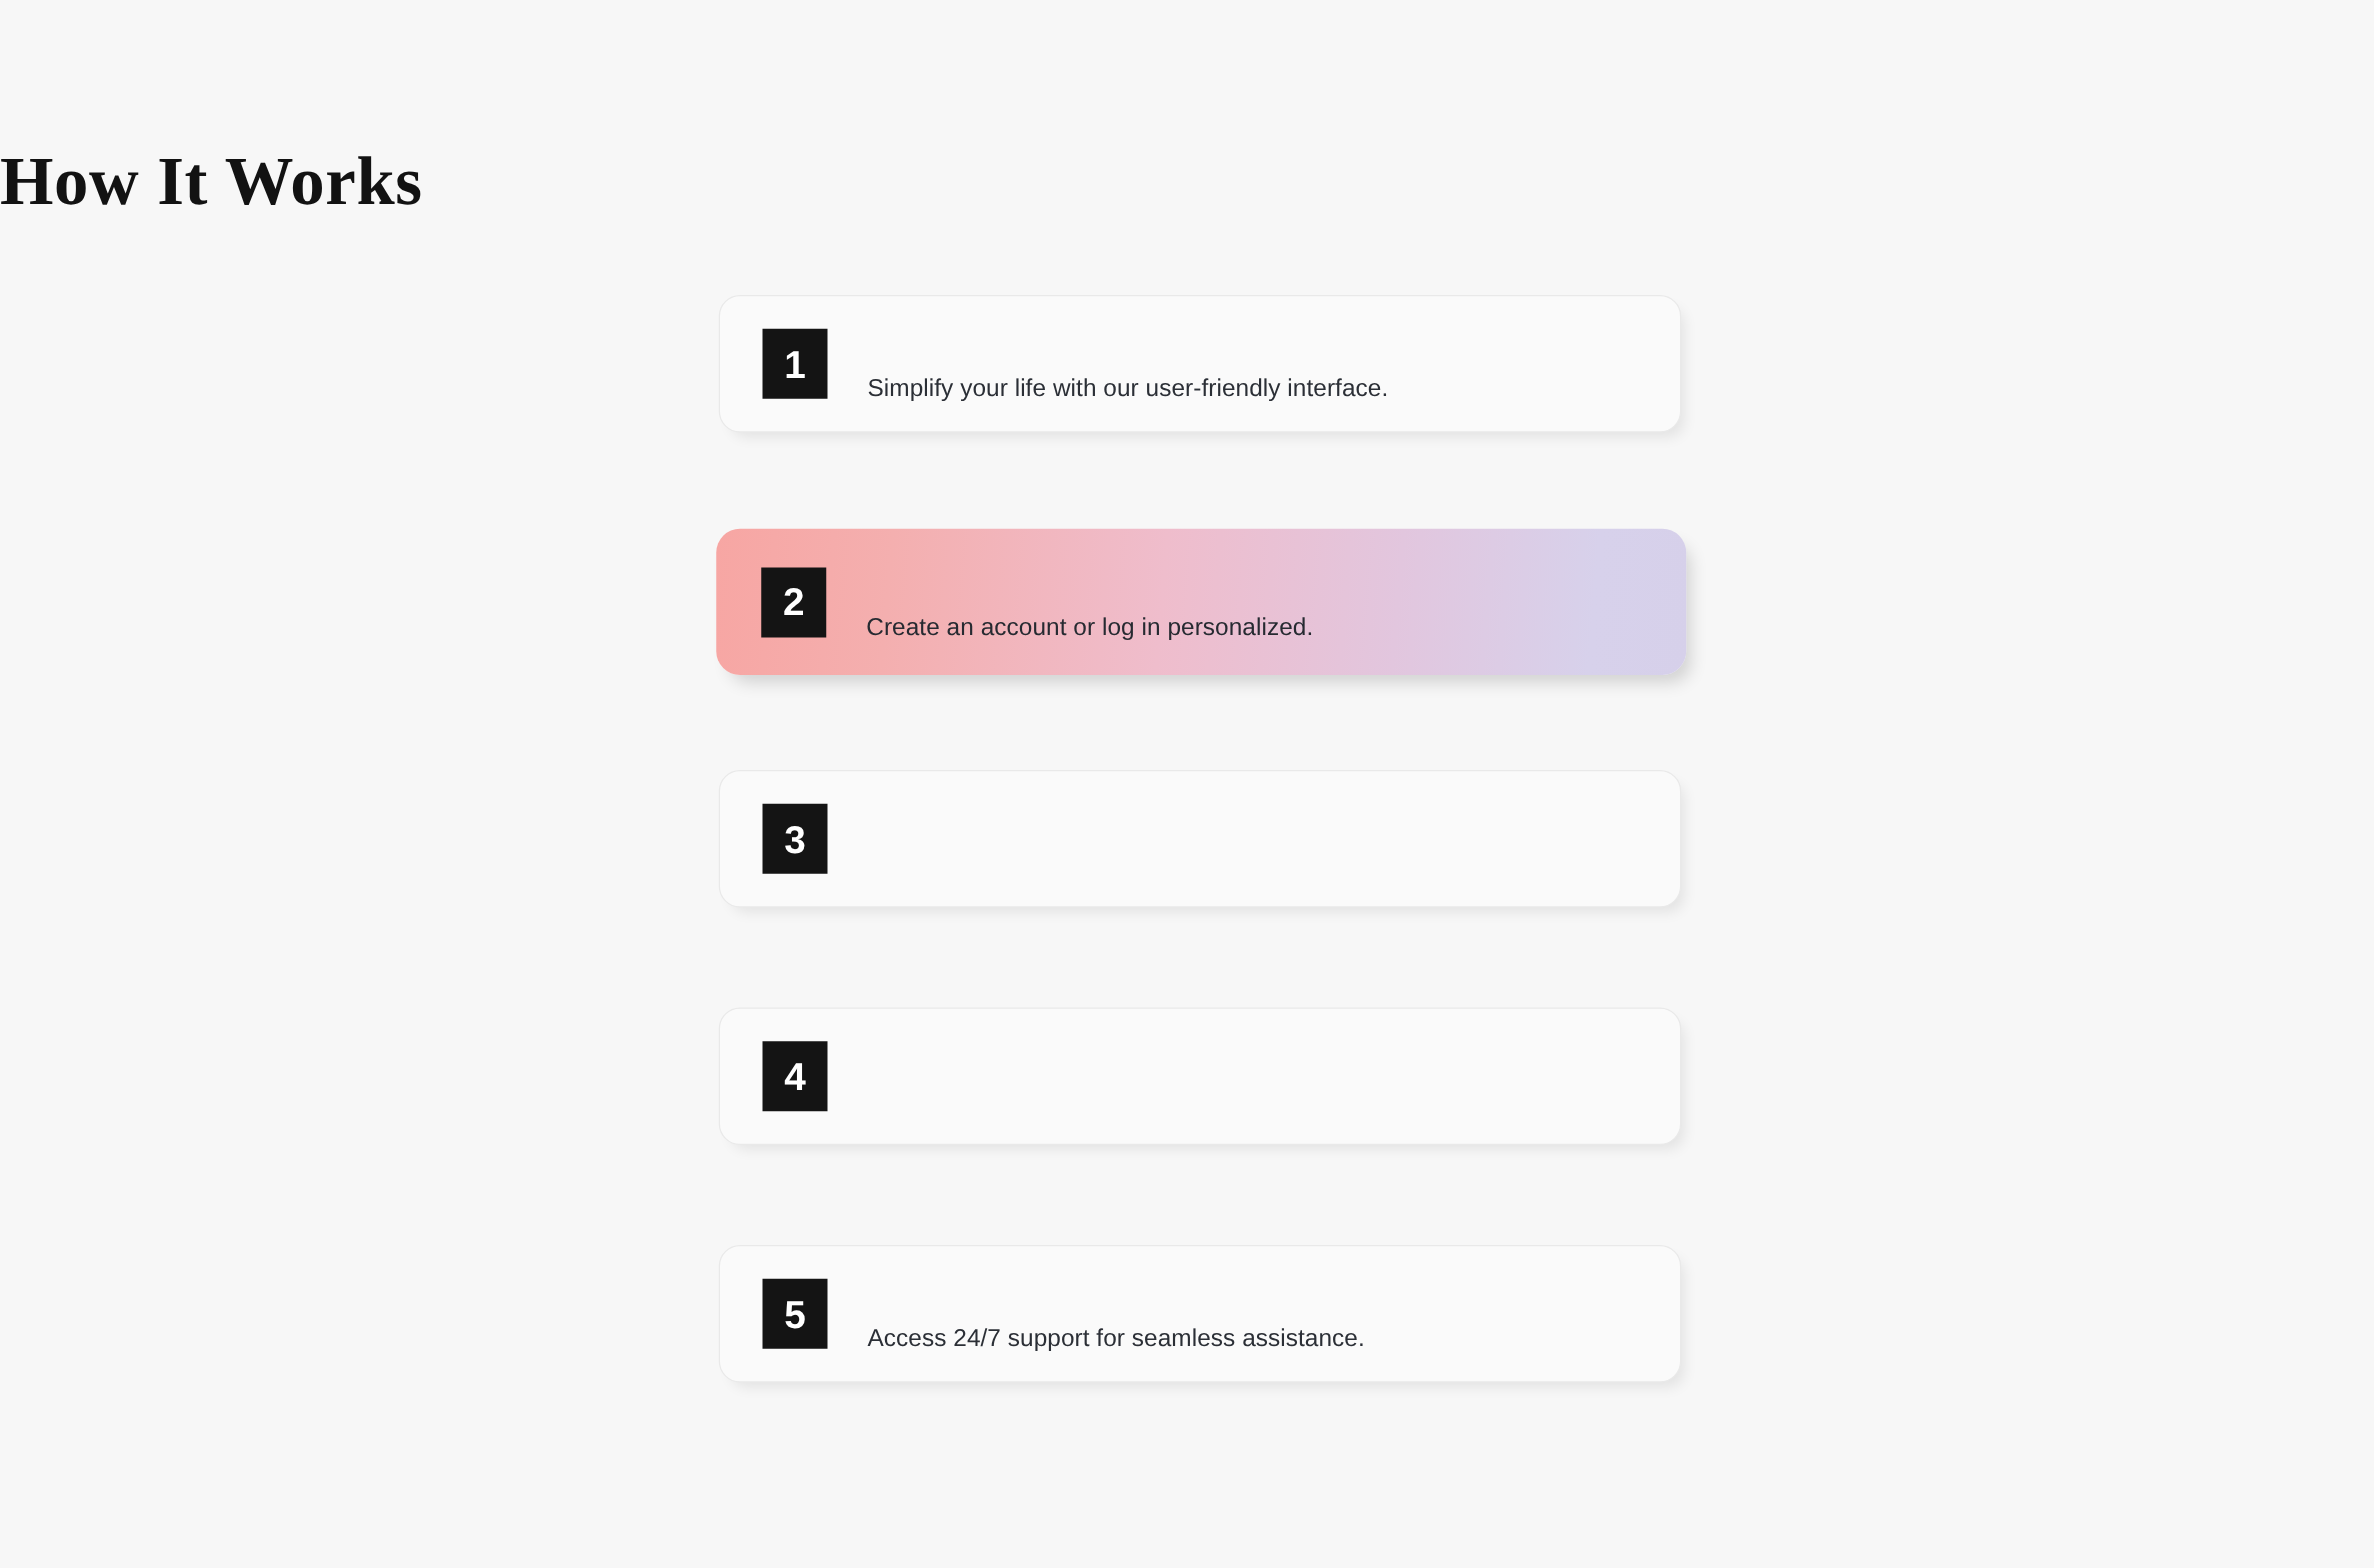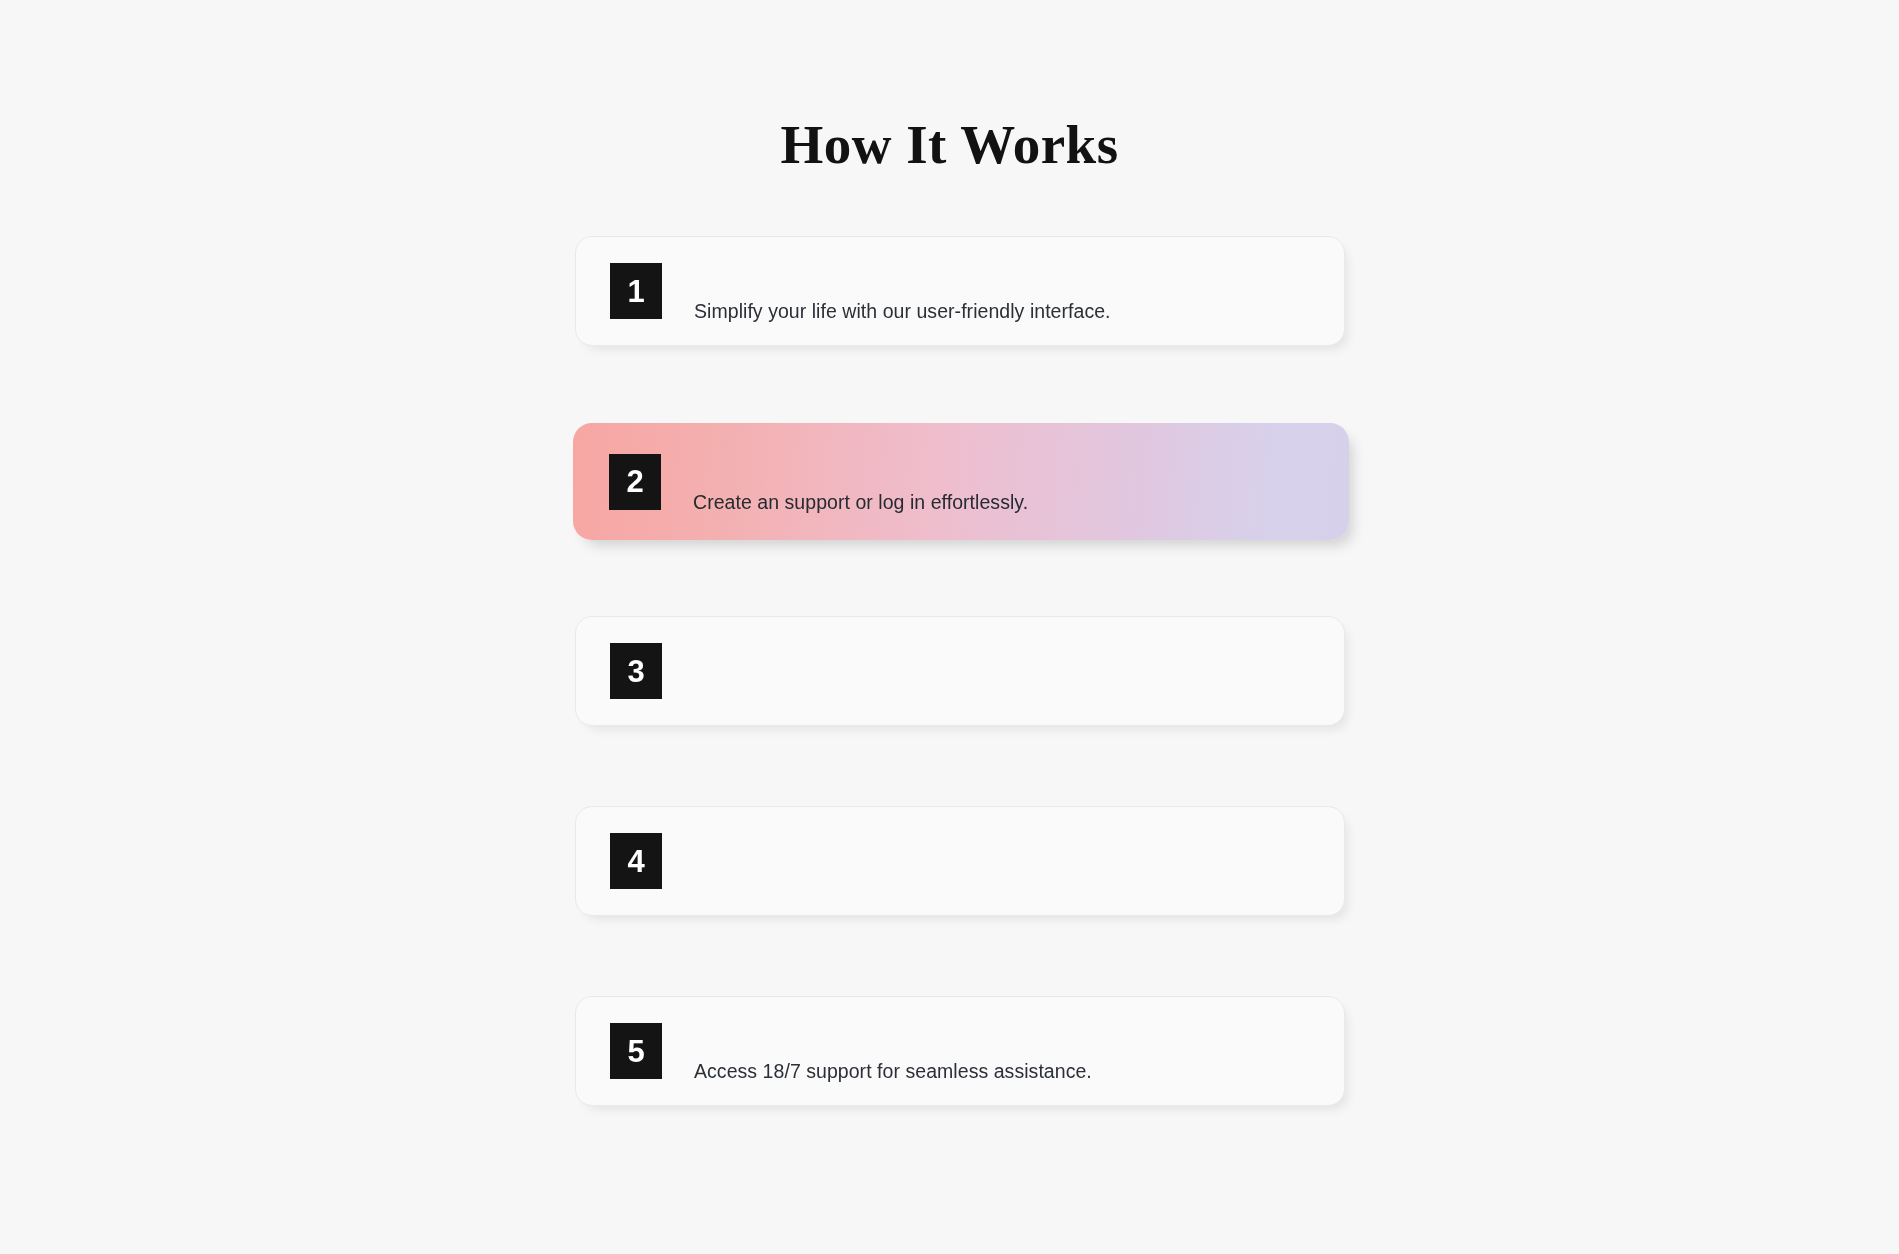--- a/index.html
+++ b/index.html
@@ -21,21 +21,20 @@
     height: 1254px;
     box-sizing: border-box;
   }
 
   
   .title {
     position: absolute;
     top: 78px;
     left: 0;
     width: 1899px;
-    text-align: center;
     font-family: "Liberation Serif", "DejaVu Serif", serif;
     font-weight: 700;
     font-size: 55px;
     letter-spacing: 0.5px;
     color: #121212;
     line-height: 1.1;
   }
 
   
   .steps {
@@ -136,37 +135,37 @@
     <div class="step-slot">
       <div class="card">
         <div class="badge">1</div>
         <div class="step-text">Simplify your life with our user-friendly interface.</div>
       </div>
     </div>
 
     <div class="step-slot">
       <div class="card is-active">
         <div class="badge">2</div>
-        <div class="step-text">Create an support or log in effortlessly.</div>
+        <div class="step-text">Create an account or log in personalized.</div>
       </div>
     </div>
 
     <div class="step-slot">
       <div class="card">
         <div class="badge">3</div>
       </div>
     </div>
 
     <div class="step-slot">
       <div class="card">
         <div class="badge">4</div>
       </div>
     </div>
 
     <div class="step-slot">
       <div class="card">
         <div class="badge">5</div>
-        <div class="step-text">Access 18/7 support for seamless assistance.</div>
+        <div class="step-text">Access 24/7 support for seamless assistance.</div>
       </div>
     </div>
 
   </div>
 </div>
 
 </body></html>

